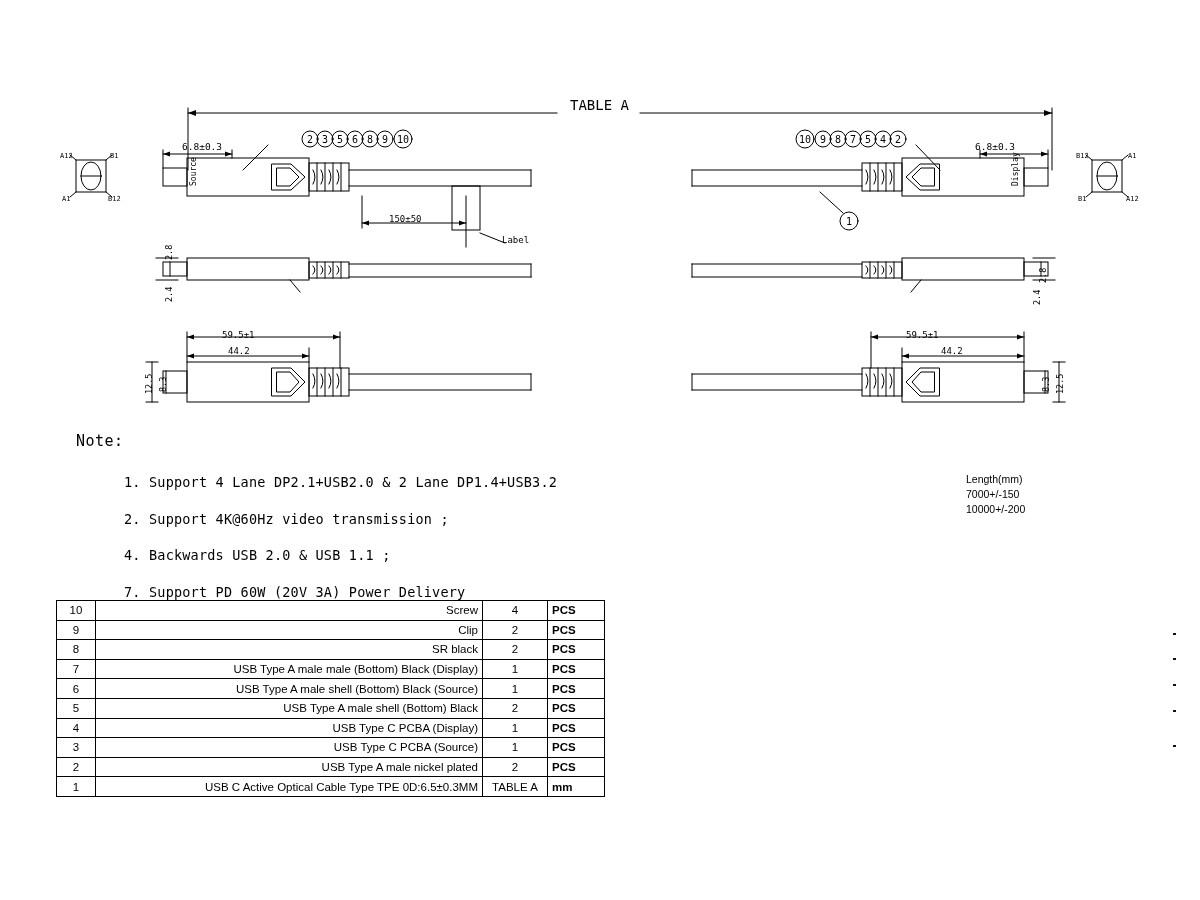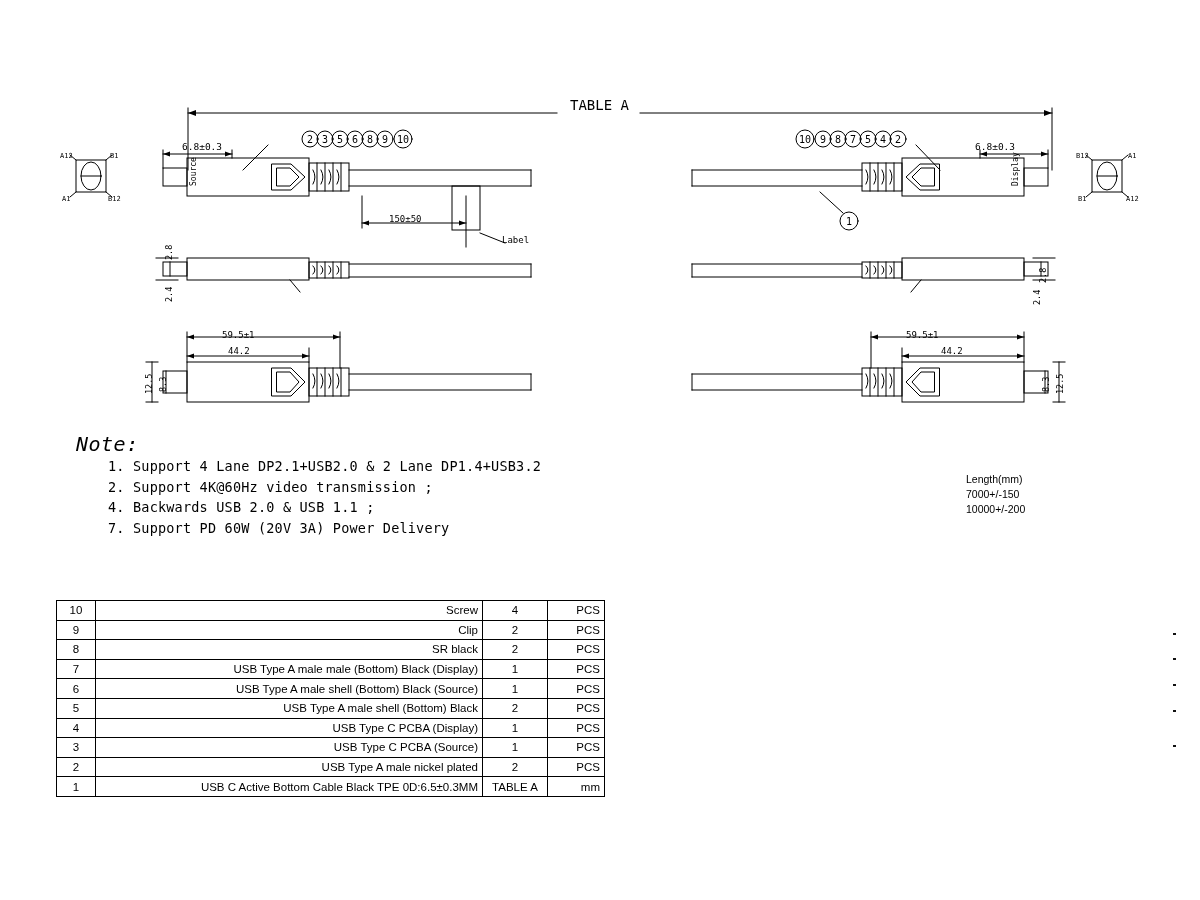--- a/index.html
+++ b/index.html
@@ -26,35 +26,34 @@
     left: 0; top: 0;
     width: 1200px;
     height: 900px;
   }
   
   .note-title {
     position: absolute;
     left: 76px;
     top: 432px;
     font-family: "DejaVu Sans Mono", monospace;
-    font-size: 20px;
+    font-size: 15px;
     letter-spacing: 0.5px;
-    font-style: italic;
   }
   .note-list {
     position: absolute;
     left: 108px;
     top: 456px;
     font-family: "DejaVu Sans Mono", monospace;
     font-size: 13.5px;
     line-height: 20.5px;
     letter-spacing: 0.2px;
     white-space: nowrap;
   }
-  .note-list div { margin: 0; padding: 0; }
+  .note-list div { margin: 16px; padding: 0; }
 
   .length-box {
     position: absolute;
     left: 966px;
     top: 472px;
     font-family: Liberation Sans, sans-serif;
     font-size: 10.5px;
     line-height: 15px;
     text-align: left;
     white-space: nowrap;
@@ -73,21 +72,21 @@
   }
   table.bom td {
     border: 1px solid #000;
     height: 18.6px;
     padding: 0 4px;
     white-space: nowrap;
   }
   table.bom td.idx { width: 30px; text-align: center; }
   table.bom td.desc { width: 376px; text-align: right; padding-left: 6px; }
   table.bom td.qty { width: 56px; text-align: center; }
-  table.bom td.unit { width: 48px; text-align: right; }
+  table.bom td.unit { width: 48px; text-align: left; font-weight: bold; }
 
   
   .edge-dots { position: absolute; right: 0; top: 0; width: 14px; height: 900px; }
   .edge-dots i {
     position: absolute;
     right: 24px;
     width: 3px; height: 1.5px;
     background: #111;
     display: block;
   }
@@ -459,21 +458,21 @@
         <td class="unit">PCS</td>
       </tr>
       <tr>
         <td class="idx">2</td>
         <td class="desc">USB Type A male nickel plated</td>
         <td class="qty">2</td>
         <td class="unit">PCS</td>
       </tr>
       <tr>
         <td class="idx">1</td>
-        <td class="desc">USB C Active Bottom Cable Black TPE 0D:6.5±0.3MM</td>
+        <td class="desc">USB C Active Optical Cable Type TPE 0D:6.5±0.3MM</td>
         <td class="qty">TABLE A</td>
         <td class="unit">mm</td>
       </tr>
     </tbody>
   </table>
 
   <div class="edge-dots">
     <i style="top:633px"></i>
     <i style="top:658px"></i>
     <i style="top:684px"></i>

